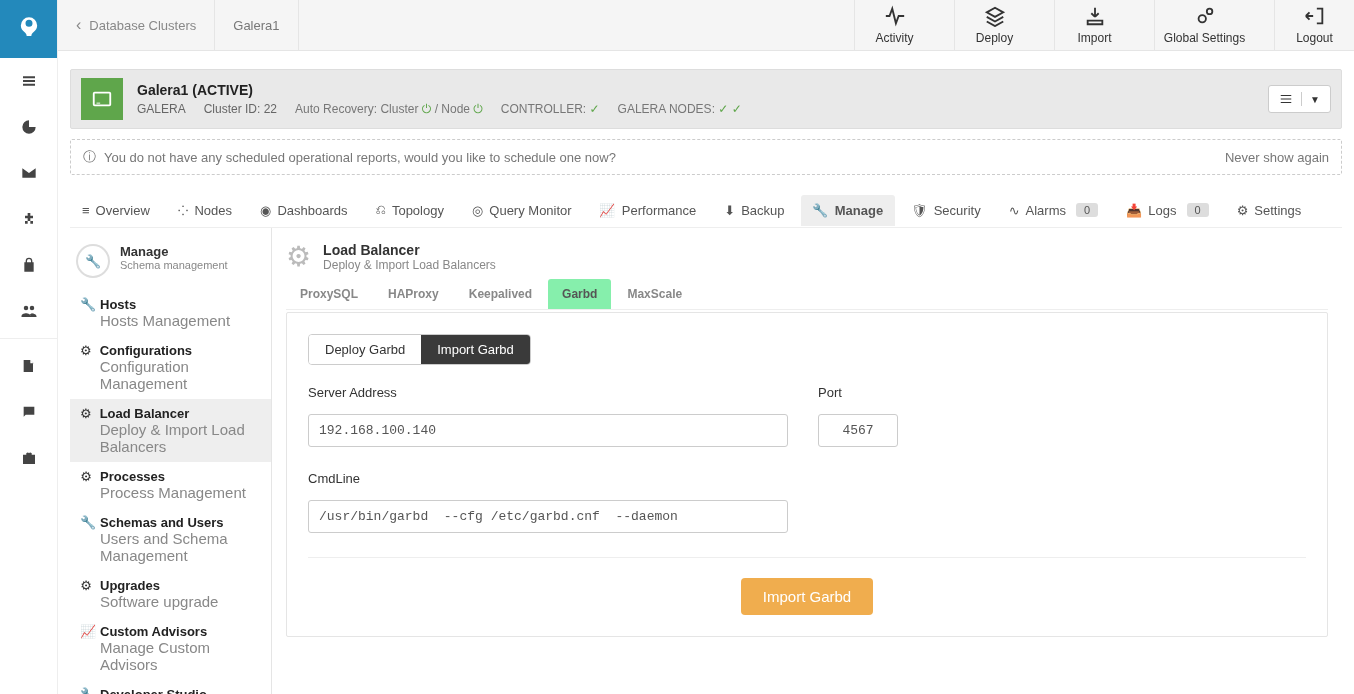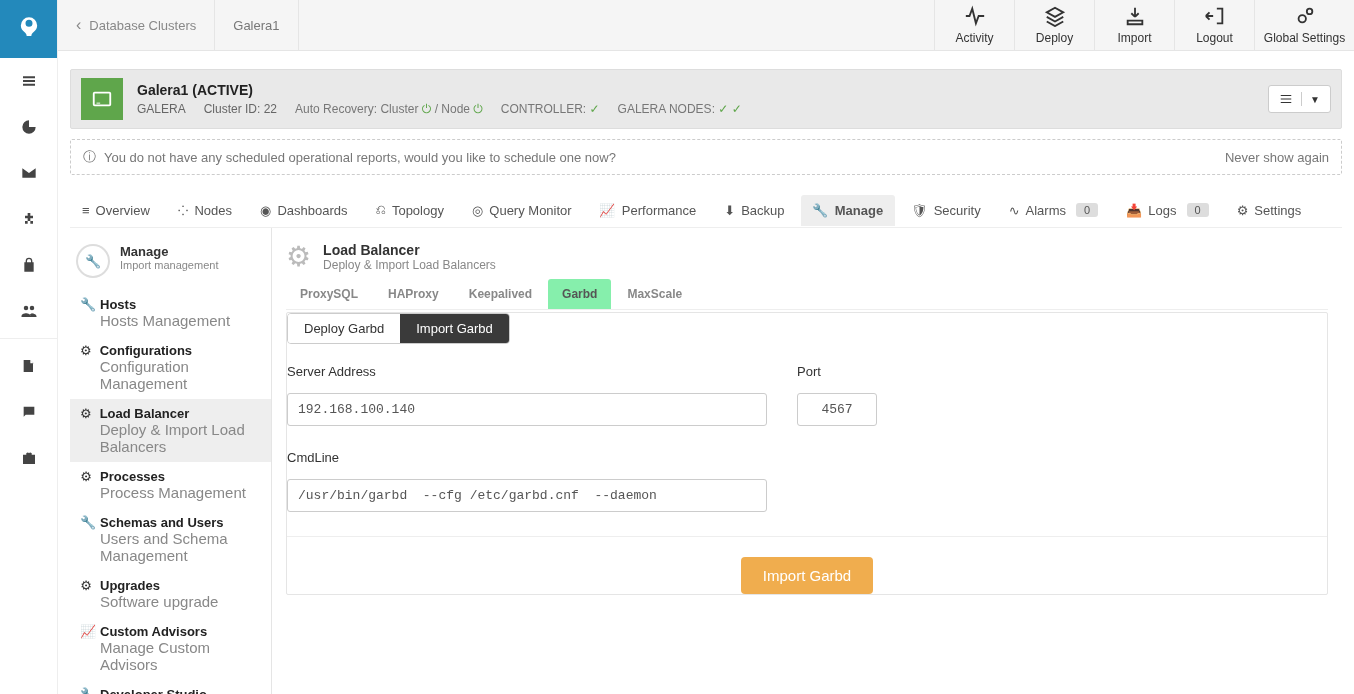--- a/index.html
+++ b/index.html
@@ -16,21 +16,21 @@
 
 
 .main { flex: 1; display: flex; flex-direction: column; }
 .topbar { height: 58px; border-bottom: 1px solid #e5e5e5; background: #f5f5f5; display: flex; align-items: stretch; }
 .crumbs { display: flex; align-items: center; }
 .crumb { padding: 16px 18px; height: 100%; display: flex; align-items: center; color: #888; border-right: 1px solid #e5e5e5; cursor: pointer; }
 .crumb.first::before { content: "‹"; margin-right: 8px; font-size: 16px; color: #888; }
 .crumb.current { color: #777; }
 .topbar-spacer { flex: 1; }
 .top-actions { display: flex; }
-.top-action { width: 80px; border-left: 1px solid #e5e5e5; display: flex; flex-direction: column; align-items: center; justify-content: center; cursor: pointer; gap: 4px; color: #333; }
+.top-action { width: 80px; border-left: 1px solid #e5e5e5; display: flex; flex-direction: column; align-items: center; justify-content: center; cursor: pointer; gap: 4px; color: #333; margin-left: 20px; }
 .top-action .lbl { font-size: 12px; }
 .top-action svg { fill: #333; }
 
 
 .content { padding: 0; }
 .cluster-header { margin: 18px 12px 0 12px; background: #e9e9e9; border: 1px solid #ddd; border-radius: 2px; display: flex; align-items: center; padding: 8px 10px; gap: 14px; }
 .cluster-icon { width: 42px; height: 42px; background: #5fa64b; display: flex; align-items: center; justify-content: center; }
 .cluster-icon svg { fill: #fff; }
 .cluster-meta { display: flex; flex-direction: column; gap: 4px; flex: 1; }
 .cluster-title { font-size: 14px; font-weight: 600; color: #222; }
@@ -68,21 +68,21 @@
 
 .manage-right { flex: 1; padding: 12px 14px; }
 .lb-head { display: flex; gap: 12px; align-items: center; margin-bottom: 6px; }
 .lb-head .gear { color: #bbb; }
 .lb-head .t { font-weight: 700; font-size: 14px; }
 .lb-head .s { color: #888; font-size: 12px; }
 .subtabs { display: flex; gap: 2px; border-bottom: 1px solid #eee; margin-bottom: 2px; }
 .subtab { padding: 8px 14px; color: #888; font-weight: 600; font-size: 12px; cursor: pointer; }
 .subtab.active { background: #86efac; color: #555; border-radius: 3px 3px 0 0; }
 
-.panel { border: 1px solid #e5e5e5; border-radius: 2px; padding: 0; }
+.panel { border: 1px solid #e5e5e5; border-radius: 2px; padding: 21px; }
 .pill-row { display: flex; border: 1px solid #ccc; border-radius: 4px; overflow: hidden; width: max-content; margin-bottom: 20px; }
 .pill { padding: 7px 16px; font-size: 13px; cursor: pointer; background: #fff; }
 .pill.active { background: #3a3a3a; color: #fff; }
 
 .form-row { display: flex; gap: 30px; margin-bottom: 24px; }
 .field { display: flex; flex-direction: column; gap: 14px; }
 .field.wide { flex: 1; max-width: 480px; }
 .field.narrow { width: 80px; }
 .field label { font-size: 13px; color: #333; }
 .field input { padding: 8px 10px; border: 1px solid #ccc; border-radius: 3px; font-size: 13px; color: #555; font-family: Liberation Mono, monospace; }
@@ -172,32 +172,32 @@
               <path fill="none" stroke="#333" stroke-width="2" d="M12 3l9 5-9 5-9-5zM3 13l9 5 9-5M3 18l9 5 9-5"></path>
             </svg>
           <span class="lbl">Deploy</span>
         </div>
         <div class="top-action">
           <svg width="22" height="22" viewBox="0 0 24 24">
               <path d="M12 3v10m0 0l-4-4m4 4l4-4M4 17h16v4H4z" fill="none" stroke="#333" stroke-width="2"></path>
             </svg>
           <span class="lbl">Import</span>
         </div>
-        <div class="top-action">
-          <svg width="22" height="22" viewBox="0 0 24 24">
-              <path d="M14 4h6v16h-6M10 12H2m0 0l4-4m-4 4l4 4" fill="none" stroke="#333" stroke-width="2"></path>
-            </svg>
-          <span class="lbl">Logout</span>
-        </div>
         <div class="top-action" style="width:100px">
           <svg width="22" height="22" viewBox="0 0 24 24">
               <circle cx="9" cy="15" r="4" fill="none" stroke="#333" stroke-width="2"></circle>
               <circle cx="17" cy="7" r="3" fill="none" stroke="#333" stroke-width="2"></circle>
             </svg>
           <span class="lbl">Global Settings</span>
+        </div>
+        <div class="top-action">
+          <svg width="22" height="22" viewBox="0 0 24 24">
+              <path d="M14 4h6v16h-6M10 12H2m0 0l4-4m-4 4l4 4" fill="none" stroke="#333" stroke-width="2"></path>
+            </svg>
+          <span class="lbl">Logout</span>
         </div>
       </div>
     </div>
 
     <div class="content">
 
       <div class="cluster-header">
         <div class="cluster-icon">
           <svg width="22" height="22" viewBox="0 0 24 24">
               <rect x="3" y="5" width="18" height="14" rx="1" fill="none" stroke="#fff" stroke-width="2"></rect>
@@ -295,21 +295,21 @@
       </div>
 
       <div class="manage-wrap">
         <div class="manage-left">
           <div class="manage-head">
             <div class="mcircle">
                 <span style="color:#bbb">🔧</span>
               </div>
             <div>
               <div class="mtitle">Manage</div>
-              <div class="msub">Import management</div>
+              <div class="msub">Schema management</div>
             </div>
           </div>
           <ul class="mnav">
             <li>
                 <div class="row">
                   <span class="ic">🔧</span>
                   <div>
                     <div class="mt">Hosts</div>
                     <div class="ms">Hosts Management</div>
                   </div>

